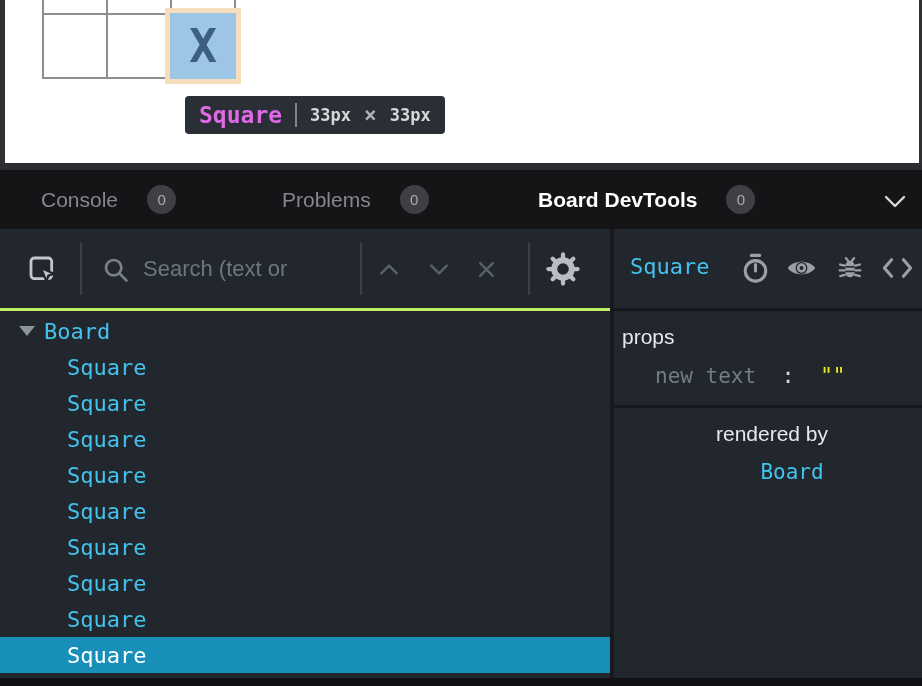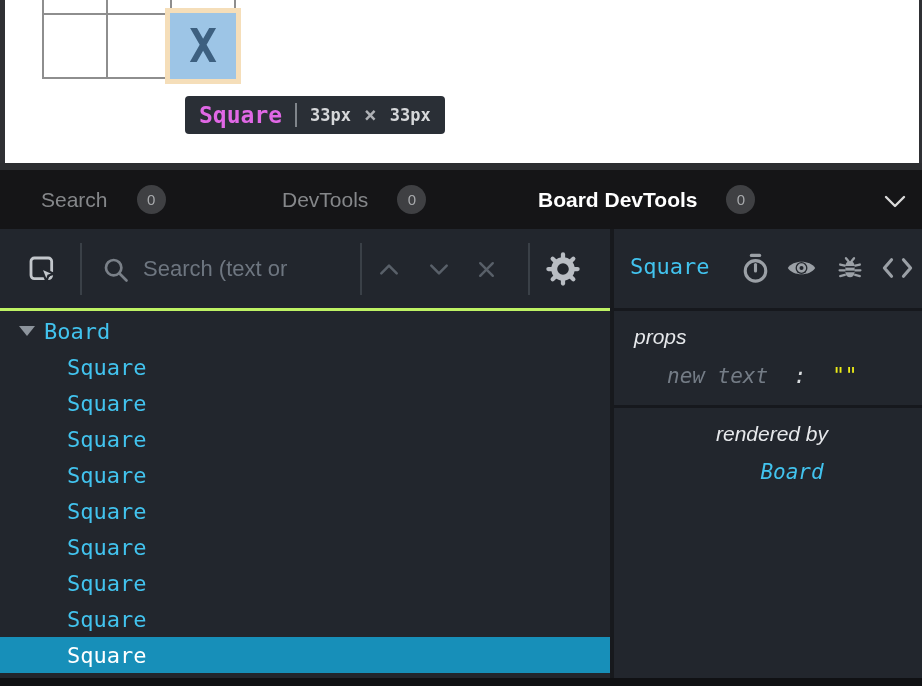--- a/index.html
+++ b/index.html
@@ -63,21 +63,21 @@
   .tree-row.root { padding-left:19px; }
   .tree-row.child { padding-left:67px; }
   .tree-row.selected { background:var(--selected-row,#178fb9); color:#ffffff; }
   .caret-down { width:0; height:0; border-left:8px solid transparent; border-right:8px solid transparent;
                 border-top:10px solid #8d949c; margin-right:9px; }
 
   .insp-header { position:relative; height:82px; border-bottom:3px solid #16181d; flex:none; }
   .insp-title { position:absolute; left:16px; top:25px; font-size:22px; color:var(--component-name,#42c3ee); }
   .hicon { position:absolute; top:24px; }
 
-  .section { position:relative; padding:14px 12px 17px; border-bottom:3px solid #16181d;font-style:italic; }
+  .section { position:relative; padding:14px 0 17px; border-bottom:3px solid #16181d; }
   .section.last { border-bottom:none;text-align:center; }
   .sec-label { font-size:21px; color:#e6e8eb; padding-left:8px; }
   .kv-row { margin-top:15px; padding-left:41px; font-family:"DejaVu Sans Mono", monospace; font-size:21px; }
   .k-gray { color:#747c86; }
   .k-purple { color:var(--state-hook-name,#9b82d8); }
   .colon { color:#d9dcdf; }
   .colon.spaced { margin:0 13px; }
   .colon.tight { margin-right:13px; }
   .v-yellow { color:var(--string-value,#eded18); }
   .rendered-item { margin-top:14px; padding-left:48px; font-family:"DejaVu Sans Mono", monospace;
@@ -121,25 +121,25 @@
       <span class="x-glyph">×</span>
       <span class="dim">33px</span>
     </div>
   </div>
 
   <div class="strip"></div>
 
   <div class="tabbar">
     <div id="tabs-mount">
         <div class="tab-group" style="left: 41px;">
-          <span class="tab-label">Search</span>
+          <span class="tab-label">Console</span>
           <span class="tab-badge">0</span>
         </div>
         <div class="tab-group" style="left: 282px;">
-          <span class="tab-label">DevTools</span>
+          <span class="tab-label">Problems</span>
           <span class="tab-badge">0</span>
         </div>
         <div class="tab-group active" style="left: 538px;">
           <span class="tab-label">Board DevTools</span>
           <span class="tab-badge">0</span>
         </div>
       </div>
     <span class="tab-collapse">
       <svg width="22" height="13" viewBox="0 0 22 13">
         <polyline points="2,2 11,11 20,2" fill="none" stroke="#d9d9d9" stroke-width="2.4" stroke-linecap="round" stroke-linejoin="round"></polyline>

